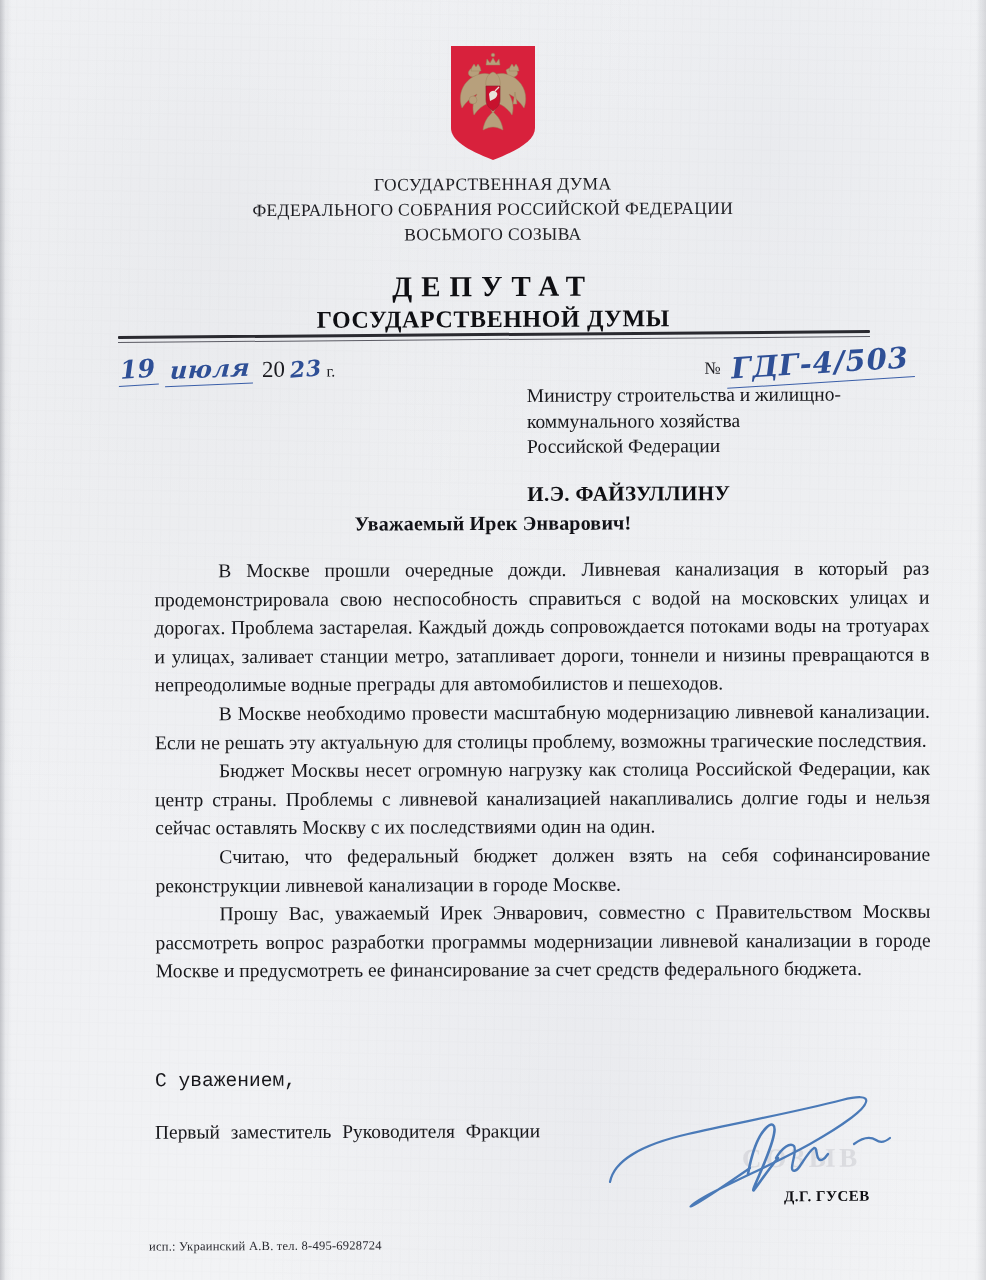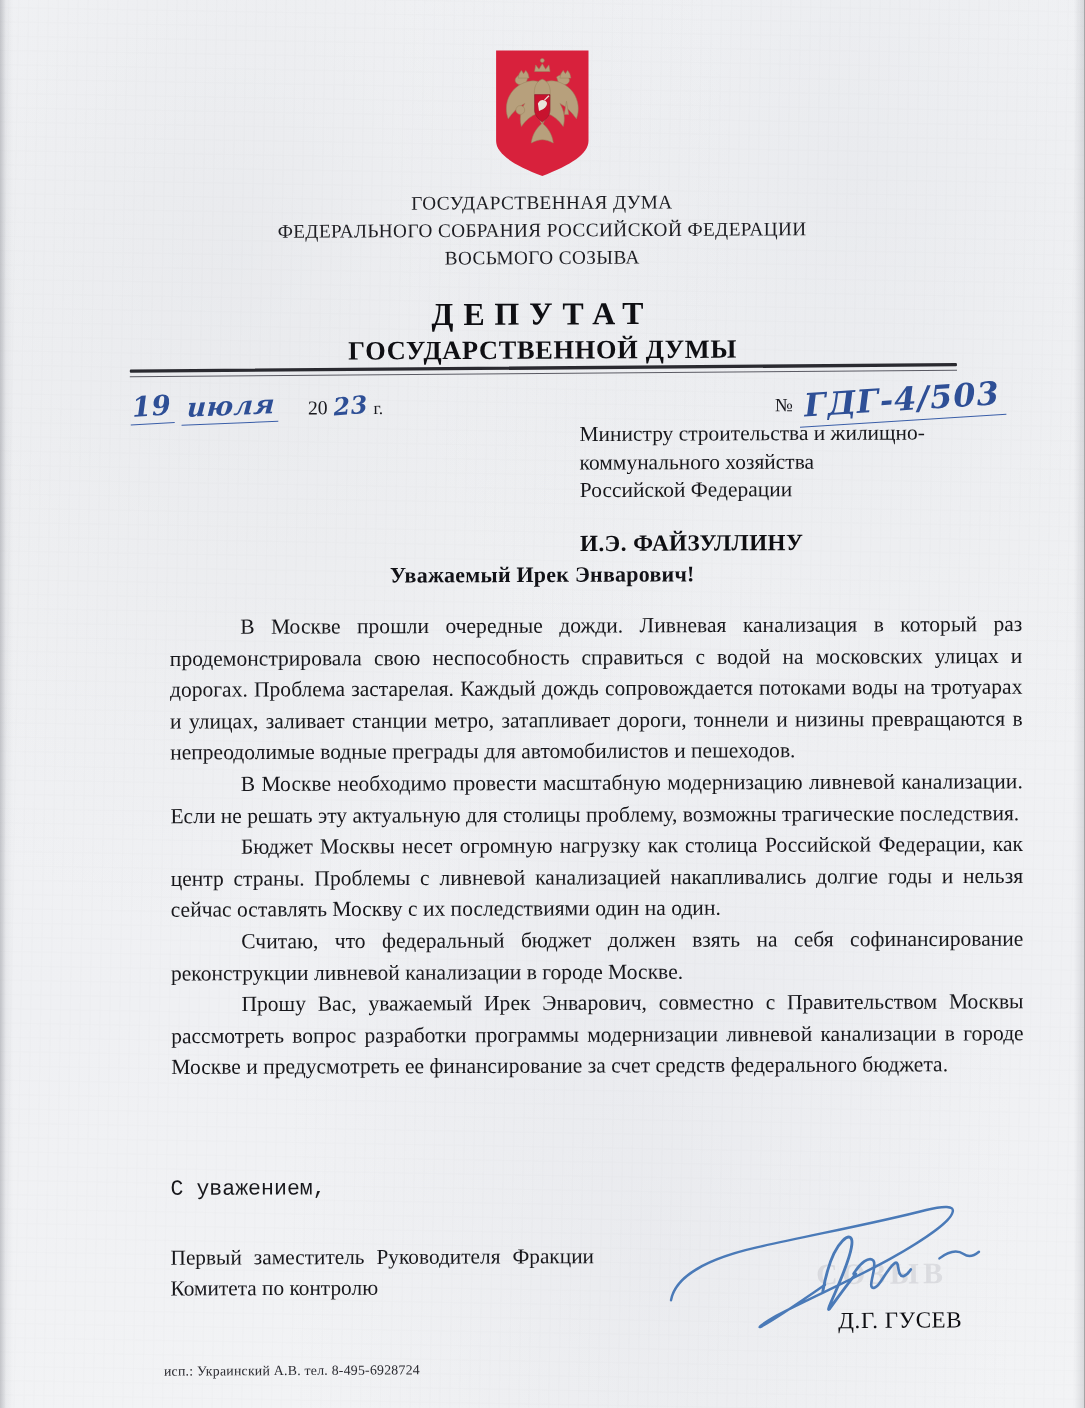--- a/index.html
+++ b/index.html
@@ -130,21 +130,21 @@
     padding: 0 2px 1px 2px;
   }
   .hand-month {
     font-size: 24px;
     transform: rotate(-2deg) skewX(-6deg);
     display: inline-block;
     border-bottom: 1.5px solid #3a5ea8;
     padding: 0 4px 1px 4px;
     margin-left: 4px;
   }
-  .yr-prefix { font-size: 18px; color:#1b1b20; margin-left: 22px; }
+  .yr-prefix { font-size: 23px; color:#1b1b20; margin-left: 4px; }
   .hand-year {
     font-size: 22px;
     transform: rotate(-4deg);
     display: inline-block;
     margin: 0 1px;
   }
   .yr-suffix { font-size: 16px; color:#1b1b20; }
 
   .ref-group {
     position: absolute;
@@ -233,28 +233,27 @@
     top: 1118px;
     font-size: 19.4px;
     line-height: 27.5px;
     transform: rotate(-0.2deg);
   }
   .sig-block .sl { white-space: nowrap; }
   .sig-block .sl.justified {
     width: 385px;
     text-align: justify;
     text-align-last: justify;
-    margin-top: 12px;
   }
   .signer-name {
     position: absolute;
-    left: 762px;
+    left: 784px;
     top: 1188px;
-    font-size: 21px;
-    font-weight: normal;
+    font-size: 15px;
+    font-weight: bold;
     letter-spacing: .5px;
     transform: rotate(-0.4deg);
     color: #0e0e12;
     white-space: nowrap;
   }
   .signature {
     position: absolute;
     left: 596px;
     top: 1086px;
     width: 360px;
@@ -376,21 +375,20 @@
     <p>В Москве необходимо провести масштабную модернизацию ливневой канализации. Если не решать эту актуальную для столицы проблему, возможны трагические последствия.</p>
     <p>Бюджет Москвы несет огромную нагрузку как столица Российской Федерации, как центр страны. Проблемы с ливневой канализацией накапливались долгие годы и нельзя сейчас оставлять Москву с их последствиями один на один.</p>
     <p>Считаю, что федеральный бюджет должен взять на себя софинансирование реконструкции ливневой канализации в городе Москве.</p>
     <p>Прошу Вас, уважаемый Ирек Энварович, совместно с Правительством Москвы рассмотреть вопрос разработки программы модернизации ливневой канализации в городе Москве и предусмотреть ее финансирование за счет средств федерального бюджета.</p>
   </div>
 
   <div class="closing">С уважением,</div>
 
   <div class="sig-block">
     <div class="sl justified">Первый заместитель Руководителя Фракции</div>
-    <div class="sl">Комитета по контролю</div>
   </div>
 
   <div class="watermark">СОЗЫВ</div>
 
   <div class="signature">
     <svg viewBox="0 0 360 130" xmlns="http://www.w3.org/2000/svg">
       <g fill="none" stroke="#4a7ab8" stroke-linecap="round" stroke-linejoin="round">
         <path d="M14 96 C18 74 48 58 92 48 C140 37 200 26 246 14
                  C262 10 272 10 270 16 C268 24 246 40 214 58
                  C180 77 140 94 110 110 C96 118 92 122 96 120

